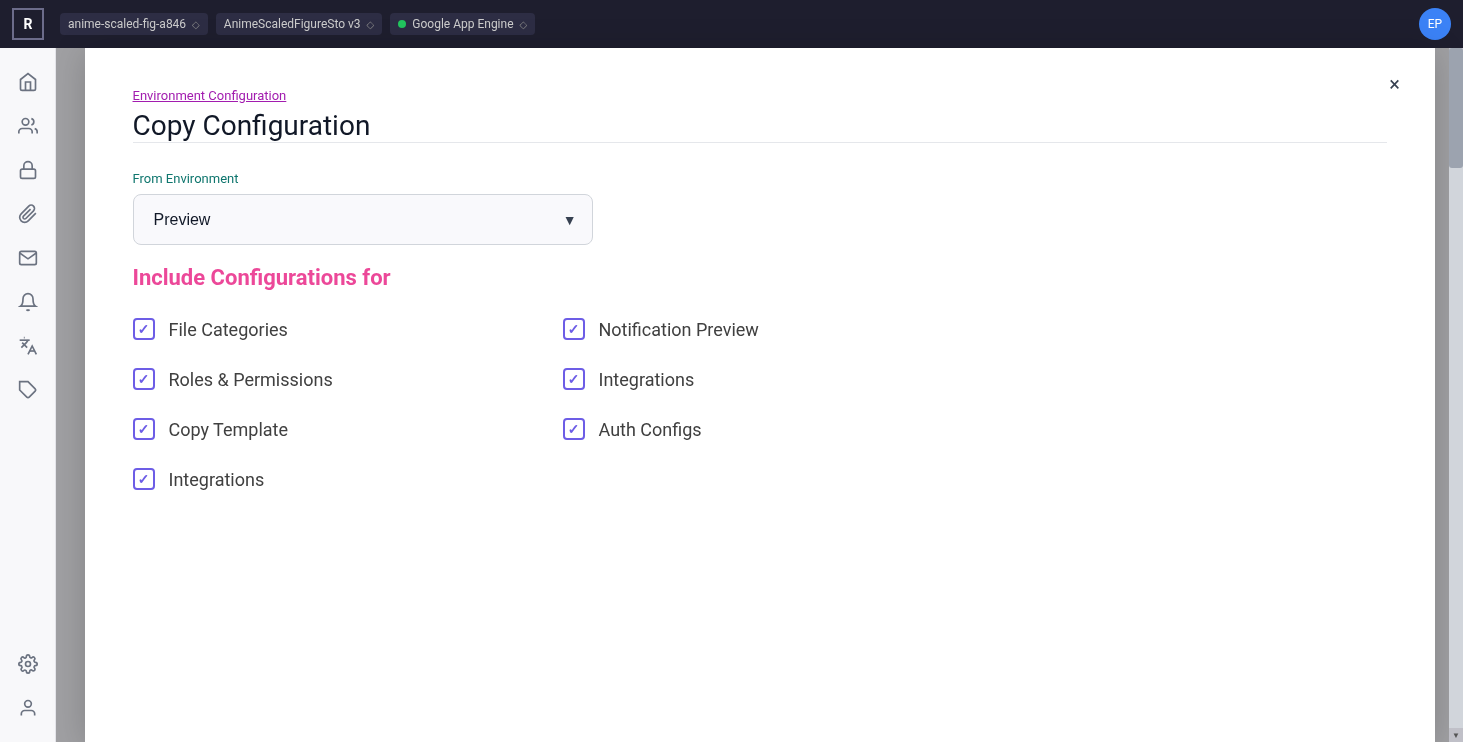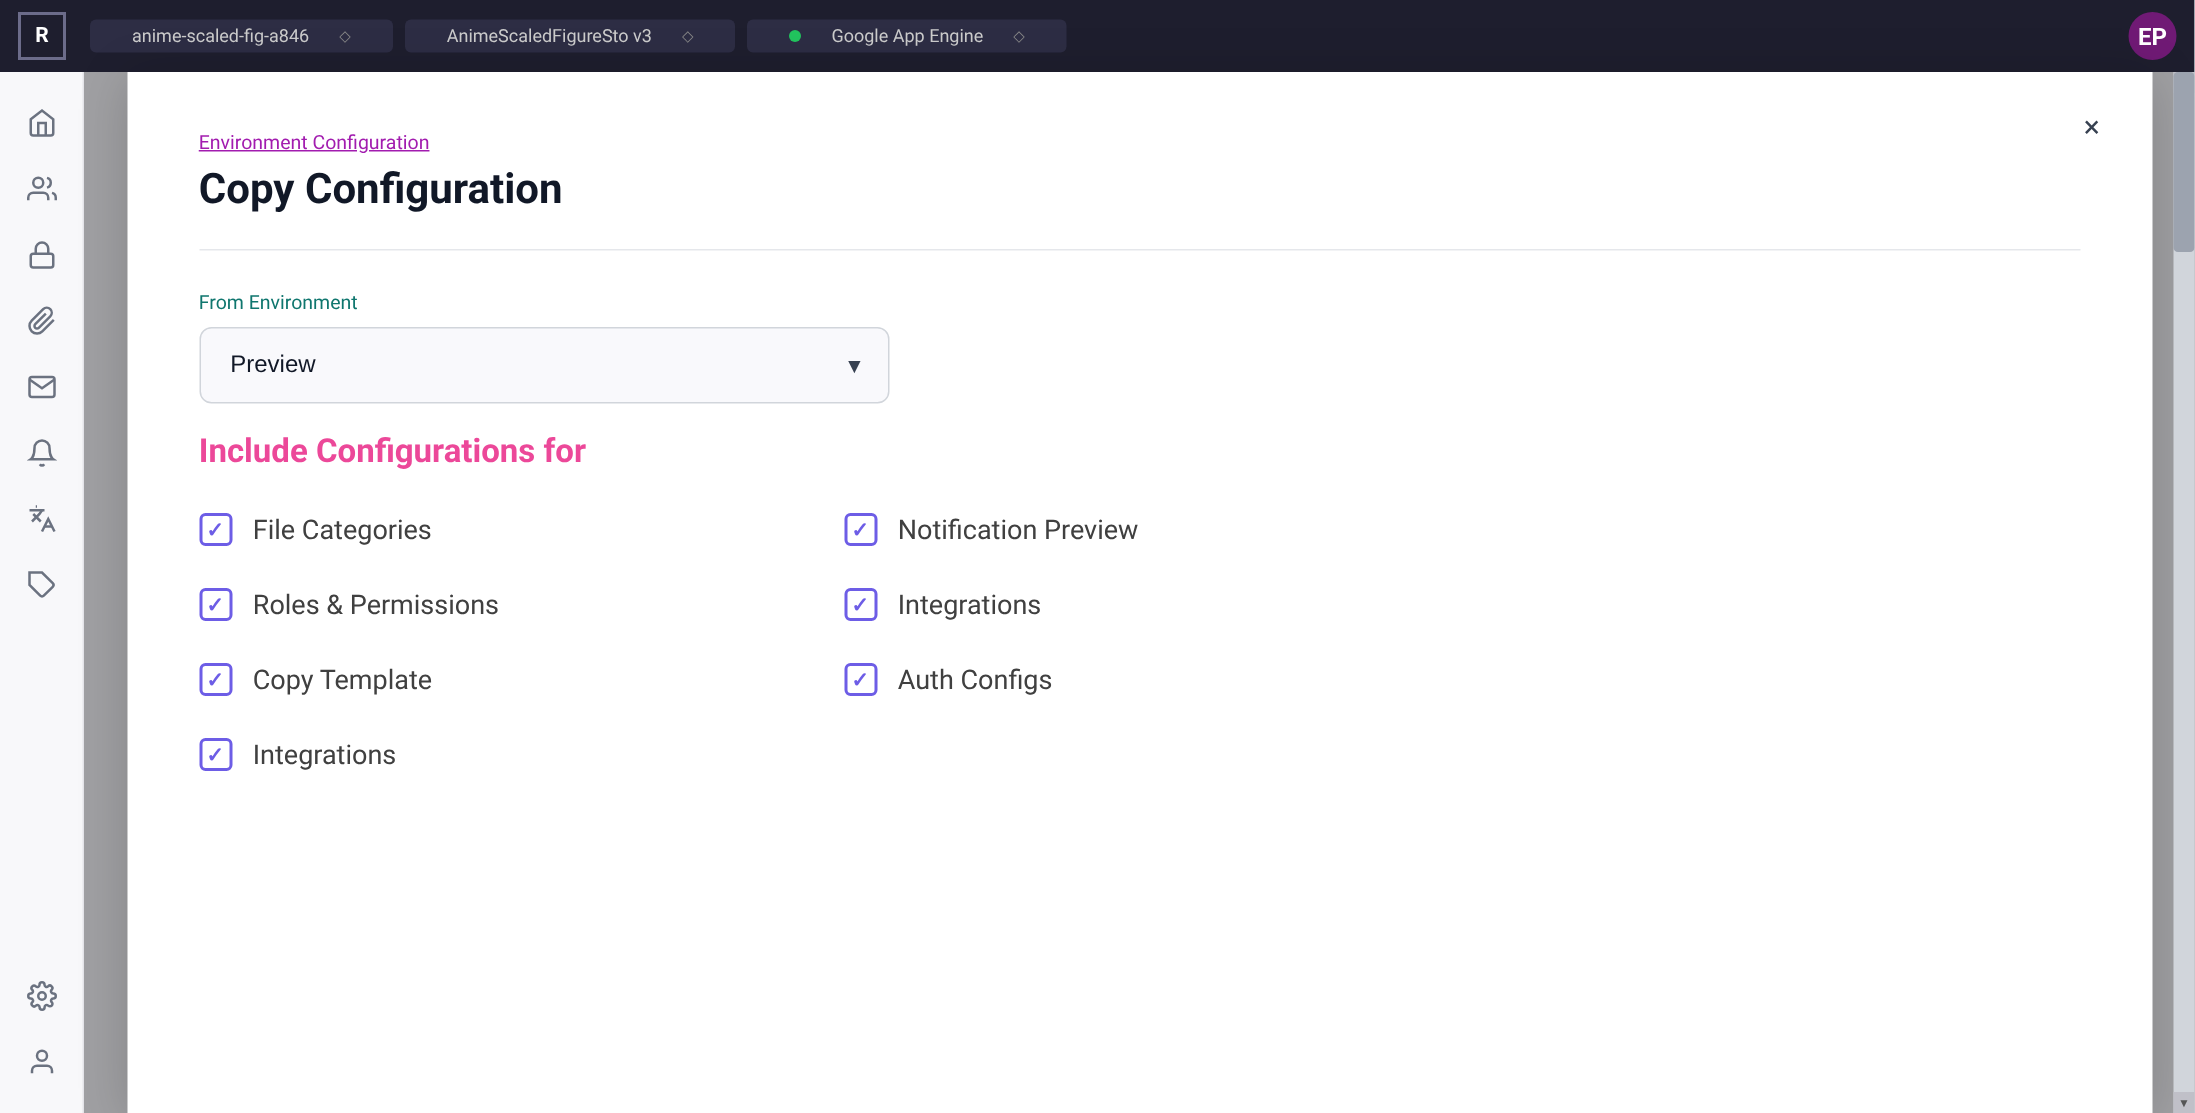--- a/index.html
+++ b/index.html
@@ -36,49 +36,49 @@
       color: #fff;
       font-weight: bold;
       font-size: 14px;
       margin-right: 8px;
     }
 
     .top-bar-tab {
       background: #2d2d44;
       color: #ccc;
       font-size: 12px;
-      padding: 4px 28px;
+      padding: 4px 8px;
       border-radius: 4px;
       display: flex;
       align-items: center;
-      gap: 20px;
+      gap: 6px;
       cursor: pointer;
     }
 
     .top-bar-tab .chevron {
       font-size: 10px;
       color: #888;
     }
 
     .dot-green {
       width: 8px;
       height: 8px;
       border-radius: 50%;
       background: #22c55e;
       display: inline-block;
     }
 
     .avatar-circle {
       width: 32px;
       height: 32px;
       border-radius: 50%;
-      background: #701a75;
+      background: #3b82f6;
       color: #fff;
-      font-size: 16px;
-      font-weight: bold;
+      font-size: 12px;
+      font-weight: normal;
       display: flex;
       align-items: center;
       justify-content: center;
       margin-left: auto;
     }
 
     
     .sidebar {
       position: absolute;
       top: 48px;
@@ -162,23 +162,22 @@
 
     .modal-subtitle {
       font-size: 13px;
       color: #a21caf;
       margin-bottom: 6px;
       text-decoration: underline;
     }
 
     .modal-title {
       font-size: 28px;
-      font-weight: 700;
+      font-weight: 400;
       color: #111827;
-      margin-bottom: 24px;
     }
 
     .divider {
       border: none;
       border-top: 1px solid #e5e7eb;
       margin-bottom: 28px;
     }
 
     .section-label {
       font-size: 13px;

